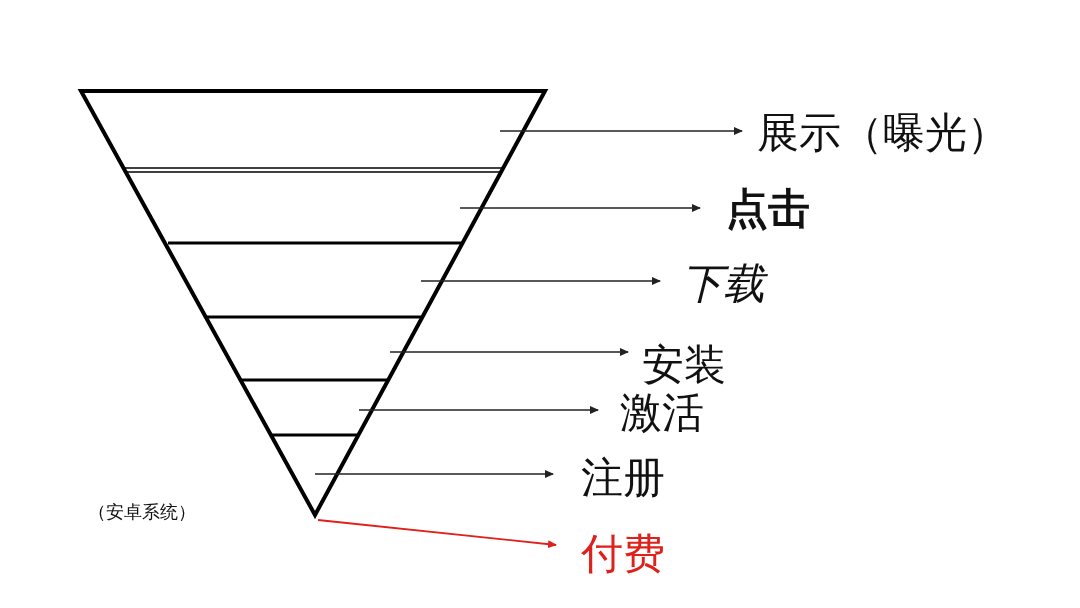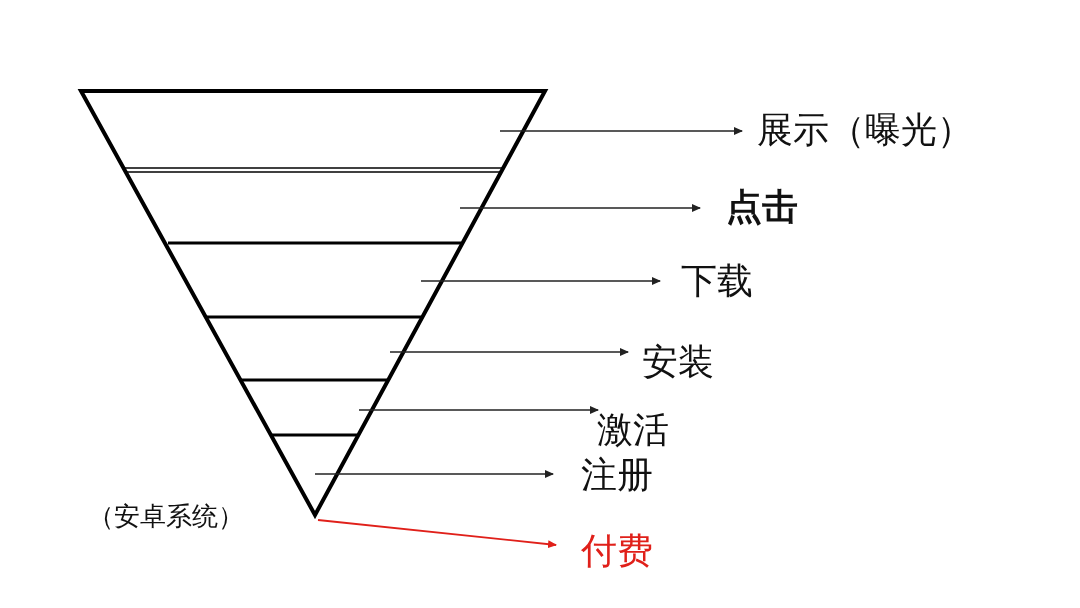--- a/index.html
+++ b/index.html
@@ -1,21 +1,21 @@
 <!DOCTYPE html>
 <html><head>
   <meta charset="utf-8">
   <style>
     html, body { margin:0; padding:0; background:#ffffff; }
     body { width:1080px; height:608px; position:relative; overflow:hidden;
            font-family: "DejaVu Serif", "Liberation Serif", serif; }
     svg#funnel { position:absolute; left:0; top:0; }
-    .label { position:absolute; color:#111; font-size:36px; line-height:1; white-space:nowrap; }
+    .label { position:absolute; color:#111; font-size:42px; line-height:1; white-space:nowrap; }
     .label.red { color:#e0201a; }
-    .note { position:absolute; font-size:26px; color:#111; white-space:nowrap; line-height:1; }
+    .note { position:absolute; font-size:18px; color:#111; white-space:nowrap; line-height:1; }
   </style>
 </head>
 <body>
 
 <svg id="funnel" width="1080" height="608">
   <defs>
     <marker id="ah" markerWidth="10" markerHeight="10" refX="8" refY="5" orient="auto" markerUnits="userSpaceOnUse">
       <path d="M0,1 L9,5 L0,9 Z" fill="#222"></path>
     </marker>
     <marker id="ahr" markerWidth="10" markerHeight="10" refX="8" refY="5" orient="auto" markerUnits="userSpaceOnUse">
@@ -40,18 +40,18 @@
     <line x1="421" y1="281" x2="660" y2="281" marker-end="url(#ah)"></line>
     <line x1="390" y1="352" x2="628" y2="352" marker-end="url(#ah)"></line>
     <line x1="359" y1="410" x2="598" y2="410" marker-end="url(#ah)"></line>
     <line x1="315" y1="474" x2="553" y2="474" marker-end="url(#ah)"></line>
   </g>
   <line x1="318" y1="520" x2="556" y2="545" stroke="#e0201a" stroke-width="1.8" marker-end="url(#ahr)"></line>
 </svg>
 
 <div class="label" style="left:757px; top:112px;">展示（曝光）</div>
 <div class="label" style="left:726px; top:188px;font-weight:bold;">点击</div>
-<div class="label" style="left:681px; top:263px;">下载</div>
+<div class="label" style="left:681px; top:263px;font-style:italic;">下载</div>
 <div class="label" style="left:642px; top:344px;">安装</div>
-<div class="label" style="left:597px; top:392px;margin-top:20px;">激活</div>
+<div class="label" style="left:620px; top:392px;">激活</div>
 <div class="label" style="left:581px; top:457px;">注册</div>
 <div class="label red" style="left:581px; top:533px;">付费</div>
 <div class="note" style="left:88px; top:503px;">（安卓系统）</div>
 
 </body></html>

